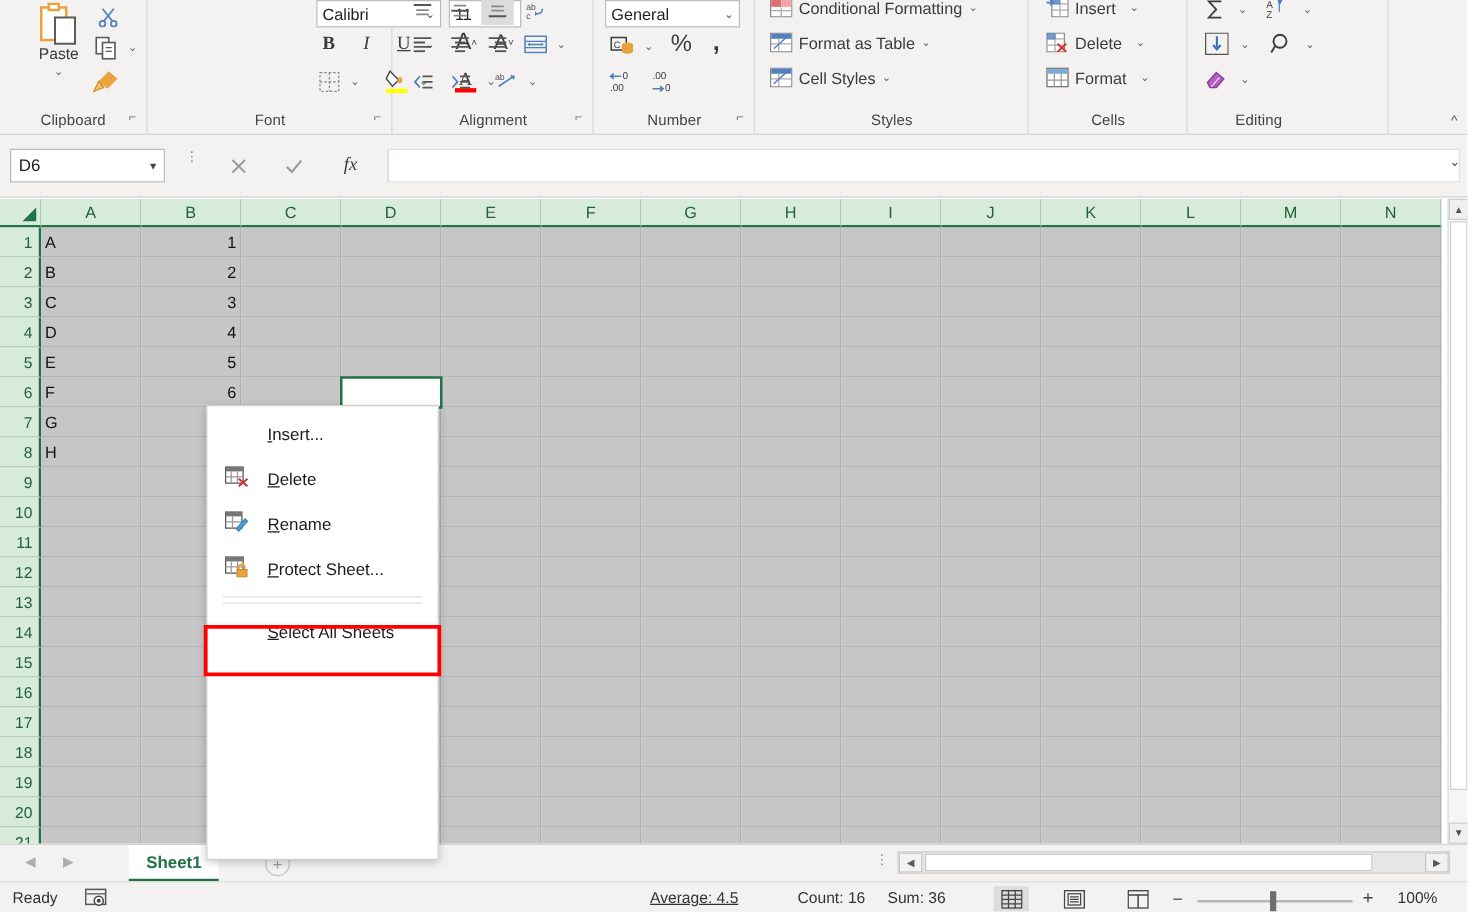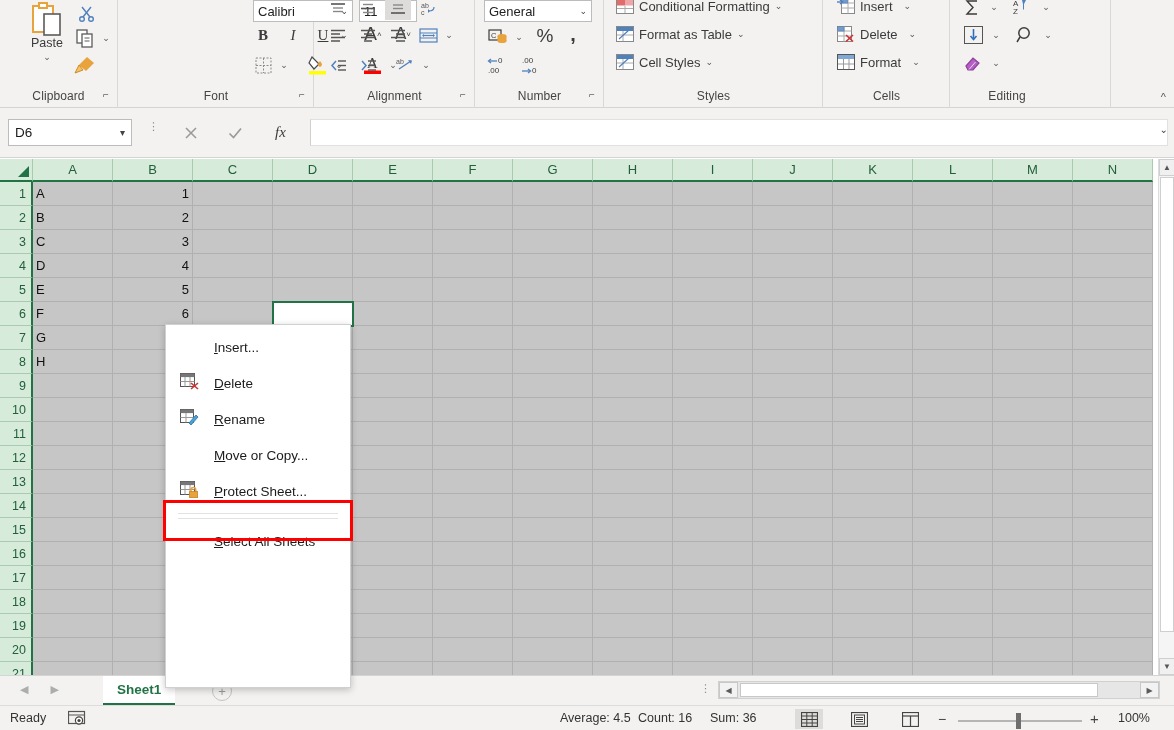--- a/index.html
+++ b/index.html
@@ -982,21 +982,21 @@
   <div class="statusbar">
     <div class="st-ready">Ready</div>
     <div class="st-rec">
       <svg width="18" height="16" viewBox="0 0 18 16">
           <rect x="0.5" y="1.5" width="16" height="12" fill="none" stroke="#555" stroke-width="1.2"></rect>
           <line x1="1" y1="5" x2="16" y2="5" stroke="#555" stroke-width="1"></line>
           <circle cx="11" cy="10.5" r="3.6" fill="#fff" stroke="#444" stroke-width="1.2"></circle>
           <circle cx="11" cy="10.5" r="1.6" fill="#444"></circle>
         </svg>
     </div>
-    <div class="st-stat" style="left:560px;">Average: 4.5</div>
+    <div class="st-stat" style="left:520px;text-decoration:underline;">Average: 4.5</div>
     <div class="st-stat" style="left:638px;">Count: 16</div>
     <div class="st-stat" style="left:710px;">Sum: 36</div>
     <div class="view-btn on" style="left:795px;">
       <svg width="17" height="15" viewBox="0 0 17 15">
           <rect x="0.5" y="0.5" width="16" height="14" fill="none" stroke="#444" stroke-width="1.2"></rect>
           <line x1="0.5" y1="4" x2="16.5" y2="4" stroke="#444"></line>
           <line x1="0.5" y1="7.5" x2="16.5" y2="7.5" stroke="#444"></line>
           <line x1="0.5" y1="11" x2="16.5" y2="11" stroke="#444"></line>
           <line x1="5.8" y1="0.5" x2="5.8" y2="14.5" stroke="#444"></line>
           <line x1="11.2" y1="0.5" x2="11.2" y2="14.5" stroke="#444"></line>
@@ -1045,23 +1045,20 @@
         <span class="ctxicon"><svg width="19" height="17" viewBox="0 0 19 17">
             <rect x="0.5" y="0.5" width="13" height="13" fill="#fff" stroke="#555"></rect>
             <rect x="0.5" y="0.5" width="13" height="3.6" fill="#777"></rect>
             <line x1="0.5" y1="8.5" x2="13.5" y2="8.5" stroke="#999"></line>
             <line x1="6" y1="4" x2="6" y2="13.5" stroke="#999"></line>
             <path d="M9 14 L16 6 L18 8 L11 16 Z" fill="#4f9fd4" stroke="#2f7fb4" stroke-width="0.9"></path>
           </svg></span>
         <span class="ctxlabel"><span class="u">R</span>ename</span>
       </div>
       <div class="ctxitem">
-        <span class="ctxlabel"><span class="u">M</span>ove or Copy...</span>
-      </div>
-      <div class="ctxitem">
         <span class="ctxicon"><svg width="19" height="17" viewBox="0 0 19 17">
             <rect x="0.5" y="0.5" width="14" height="13" fill="#fff" stroke="#555"></rect>
             <rect x="0.5" y="0.5" width="14" height="3.6" fill="#777"></rect>
             <line x1="0.5" y1="8.5" x2="14.5" y2="8.5" stroke="#999"></line>
             <line x1="5" y1="4" x2="5" y2="13.5" stroke="#999"></line>
             <line x1="10" y1="4" x2="10" y2="13.5" stroke="#999"></line>
             <path d="M11 11 v-2 a2.4 2.4 0 0 1 4.8 0 v2" fill="none" stroke="#e8a33d" stroke-width="1.5"></path>
             <rect x="9.6" y="10.6" width="8" height="6" fill="#e8a33d" stroke="#c58520" stroke-width="0.8"></rect>
           </svg></span>
         <span class="ctxlabel"><span class="u">P</span>rotect Sheet...</span>

